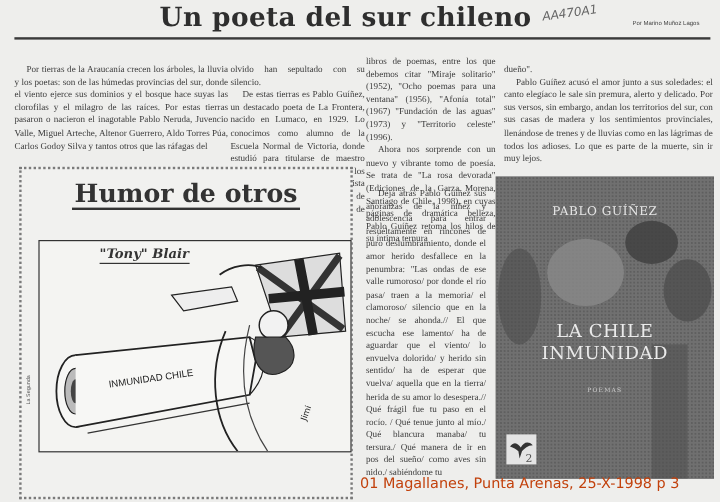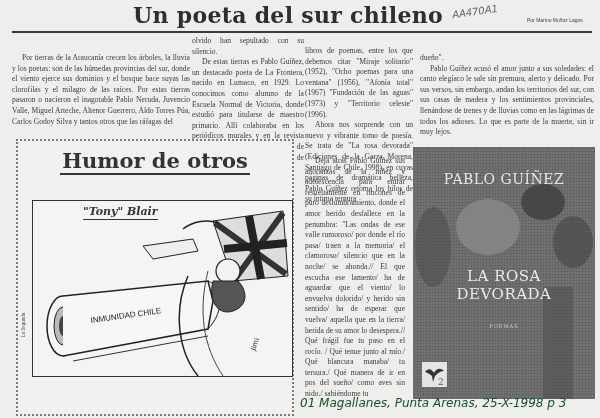--- a/index.html
+++ b/index.html
@@ -5,36 +5,36 @@
   html,body{margin:0;padding:0;}
   body{width:600px;height:418px;background:#eeeeec;position:relative;overflow:hidden;font-family:"DejaVu Serif",serif;color:#3a3a3a;}
   .headline{position:absolute;left:133px;top:2px;font-family:"DejaVu Serif",serif;font-weight:bold;font-size:22px;color:#2e2e2e;letter-spacing:0.3px;white-space:nowrap;}
   .stamp{position:absolute;left:452px;top:6px;font-family:"DejaVu Sans",sans-serif;font-size:10px;color:#666;font-style:italic;transform:rotate(-8deg);}
   .byline{position:absolute;left:527px;top:17px;font-family:"Liberation Sans",sans-serif;font-size:5px;color:#444;white-space:nowrap;}
   .rule{position:absolute;left:12px;top:31px;width:580px;height:2px;background:#3a3a3a;}
   .col{position:absolute;font-family:"Liberation Serif",serif;font-size:7.6px;line-height:10.6px;color:#3b3b3b;text-align:justify;}
   .col p{margin:0;text-indent:10px;}
   .col p.noindent{text-indent:0;}
   .col1{left:12px;top:53px;width:178px;}
-  .col2{left:192px;top:36px;width:112px;}
+  .col2{left:192px;top:53px;width:112px;}
   .col3{left:305px;top:46px;width:108px;}
   .col3b{left:305px;top:156px;width:100px;}
   .col4{left:420px;top:53px;width:174px;}
   .humor-box{position:absolute;left:16px;top:139px;width:274px;height:273px;border:2px dotted #7a7a7a;background:#f1f1ef;}
   .humor-title{position:absolute;left:0;top:7px;width:100%;text-align:center;font-family:"DejaVu Serif",serif;font-weight:bold;font-size:21px;color:#333;}
   .humor-title span{border-bottom:2px solid #333;padding:0 2px;}
   .cartoon{position:absolute;left:14px;top:59px;width:259px;height:175px;border:1.5px solid #333;background:#f4f4f2;overflow:hidden;}
   .cartoon-caption{position:absolute;left:50px;top:4px;font-family:"DejaVu Serif",serif;font-weight:bold;font-style:italic;font-size:11px;color:#333;border-bottom:1.5px solid #333;padding-bottom:1px;}
   .cartoon-credit{position:absolute;left:3px;top:196px;font-family:"Liberation Sans",sans-serif;font-size:4.5px;color:#555;transform:rotate(-90deg);transform-origin:left top;white-space:nowrap;}
   .book{position:absolute;left:413px;top:147px;width:182px;height:252px;background:#6f6f6f;overflow:hidden;}
-  .book-author{position:absolute;left:0;top:24px;width:100%;text-align:center;font-family:"DejaVu Serif",serif;font-size:14px;color:#e6e6e6;letter-spacing:0.5px;}
+  .book-author{position:absolute;left:0;top:24px;width:100%;text-align:center;font-family:"DejaVu Serif",serif;font-size:10px;color:#e6e6e6;letter-spacing:0.5px;}
   .book-title{position:absolute;left:0;top:120px;width:100%;text-align:center;font-family:"DejaVu Serif",serif;font-size:15px;line-height:18px;color:#eaeaea;letter-spacing:0.5px;}
   .book-genre{position:absolute;left:0;top:176px;width:100%;text-align:center;font-family:"DejaVu Serif",serif;font-size:5px;color:#cfcfcf;letter-spacing:1px;}
   .book-logo{position:absolute;left:9px;top:215px;width:25px;height:25px;background:#e4e4e4;}
-  .handwriting{position:absolute;left:300px;top:396px;font-family:"DejaVu Sans",sans-serif;font-style:italic;font-size:12px;color:#14532d;white-space:nowrap;}
+  .handwriting{position:absolute;left:300px;top:396px;font-family:"DejaVu Sans",sans-serif;font-size:12px;color:#c2410c;white-space:nowrap;}
 </style>
 </head>
 <body>
 
 <div class="headline">Un poeta del sur chileno</div>
 <div class="stamp">AA470A1</div>
 <div class="byline">Por Marino Muñoz Lagos</div>
 <div class="rule"></div>
 
 <div class="col col1">
@@ -101,22 +101,22 @@
     </defs>
     <rect width="182" height="252" fill="url(#dots)"></rect>
     <ellipse cx="75" cy="80" rx="32" ry="28" fill="#8a8a8a" opacity="0.8"></ellipse>
     <ellipse cx="130" cy="55" rx="22" ry="18" fill="#3e3e3e" opacity="0.8"></ellipse>
     <ellipse cx="160" cy="95" rx="20" ry="26" fill="#4a4a4a" opacity="0.7"></ellipse>
     <ellipse cx="20" cy="100" rx="18" ry="40" fill="#4c4c4c" opacity="0.6"></ellipse>
     <rect x="130" y="140" width="30" height="112" fill="#505050" opacity="0.6"></rect>
   </svg>
   <div class="book-author">PABLO GUÍÑEZ</div>
   <div class="book-title">
-    <div>LA ROSA</div>
-    <div>DEVORADA</div>
+    <div>LA CHILE</div>
+    <div>INMUNIDAD</div>
   </div>
   <div class="book-genre">POEMAS</div>
   <div class="book-logo">
     <svg width="25" height="25" viewBox="0 0 25 25">
       <path d="M3 10 C7 5 10 8 12 11 C14 7 18 5 22 9 C18 9 15 12 13 14 L11 20 L10 14 C8 12 6 11 3 10 Z" fill="#333"></path>
       <text x="16" y="23" font-family="DejaVu Serif, serif" font-size="9" fill="#555">2</text>
     </svg>
   </div>
 </div>
 

